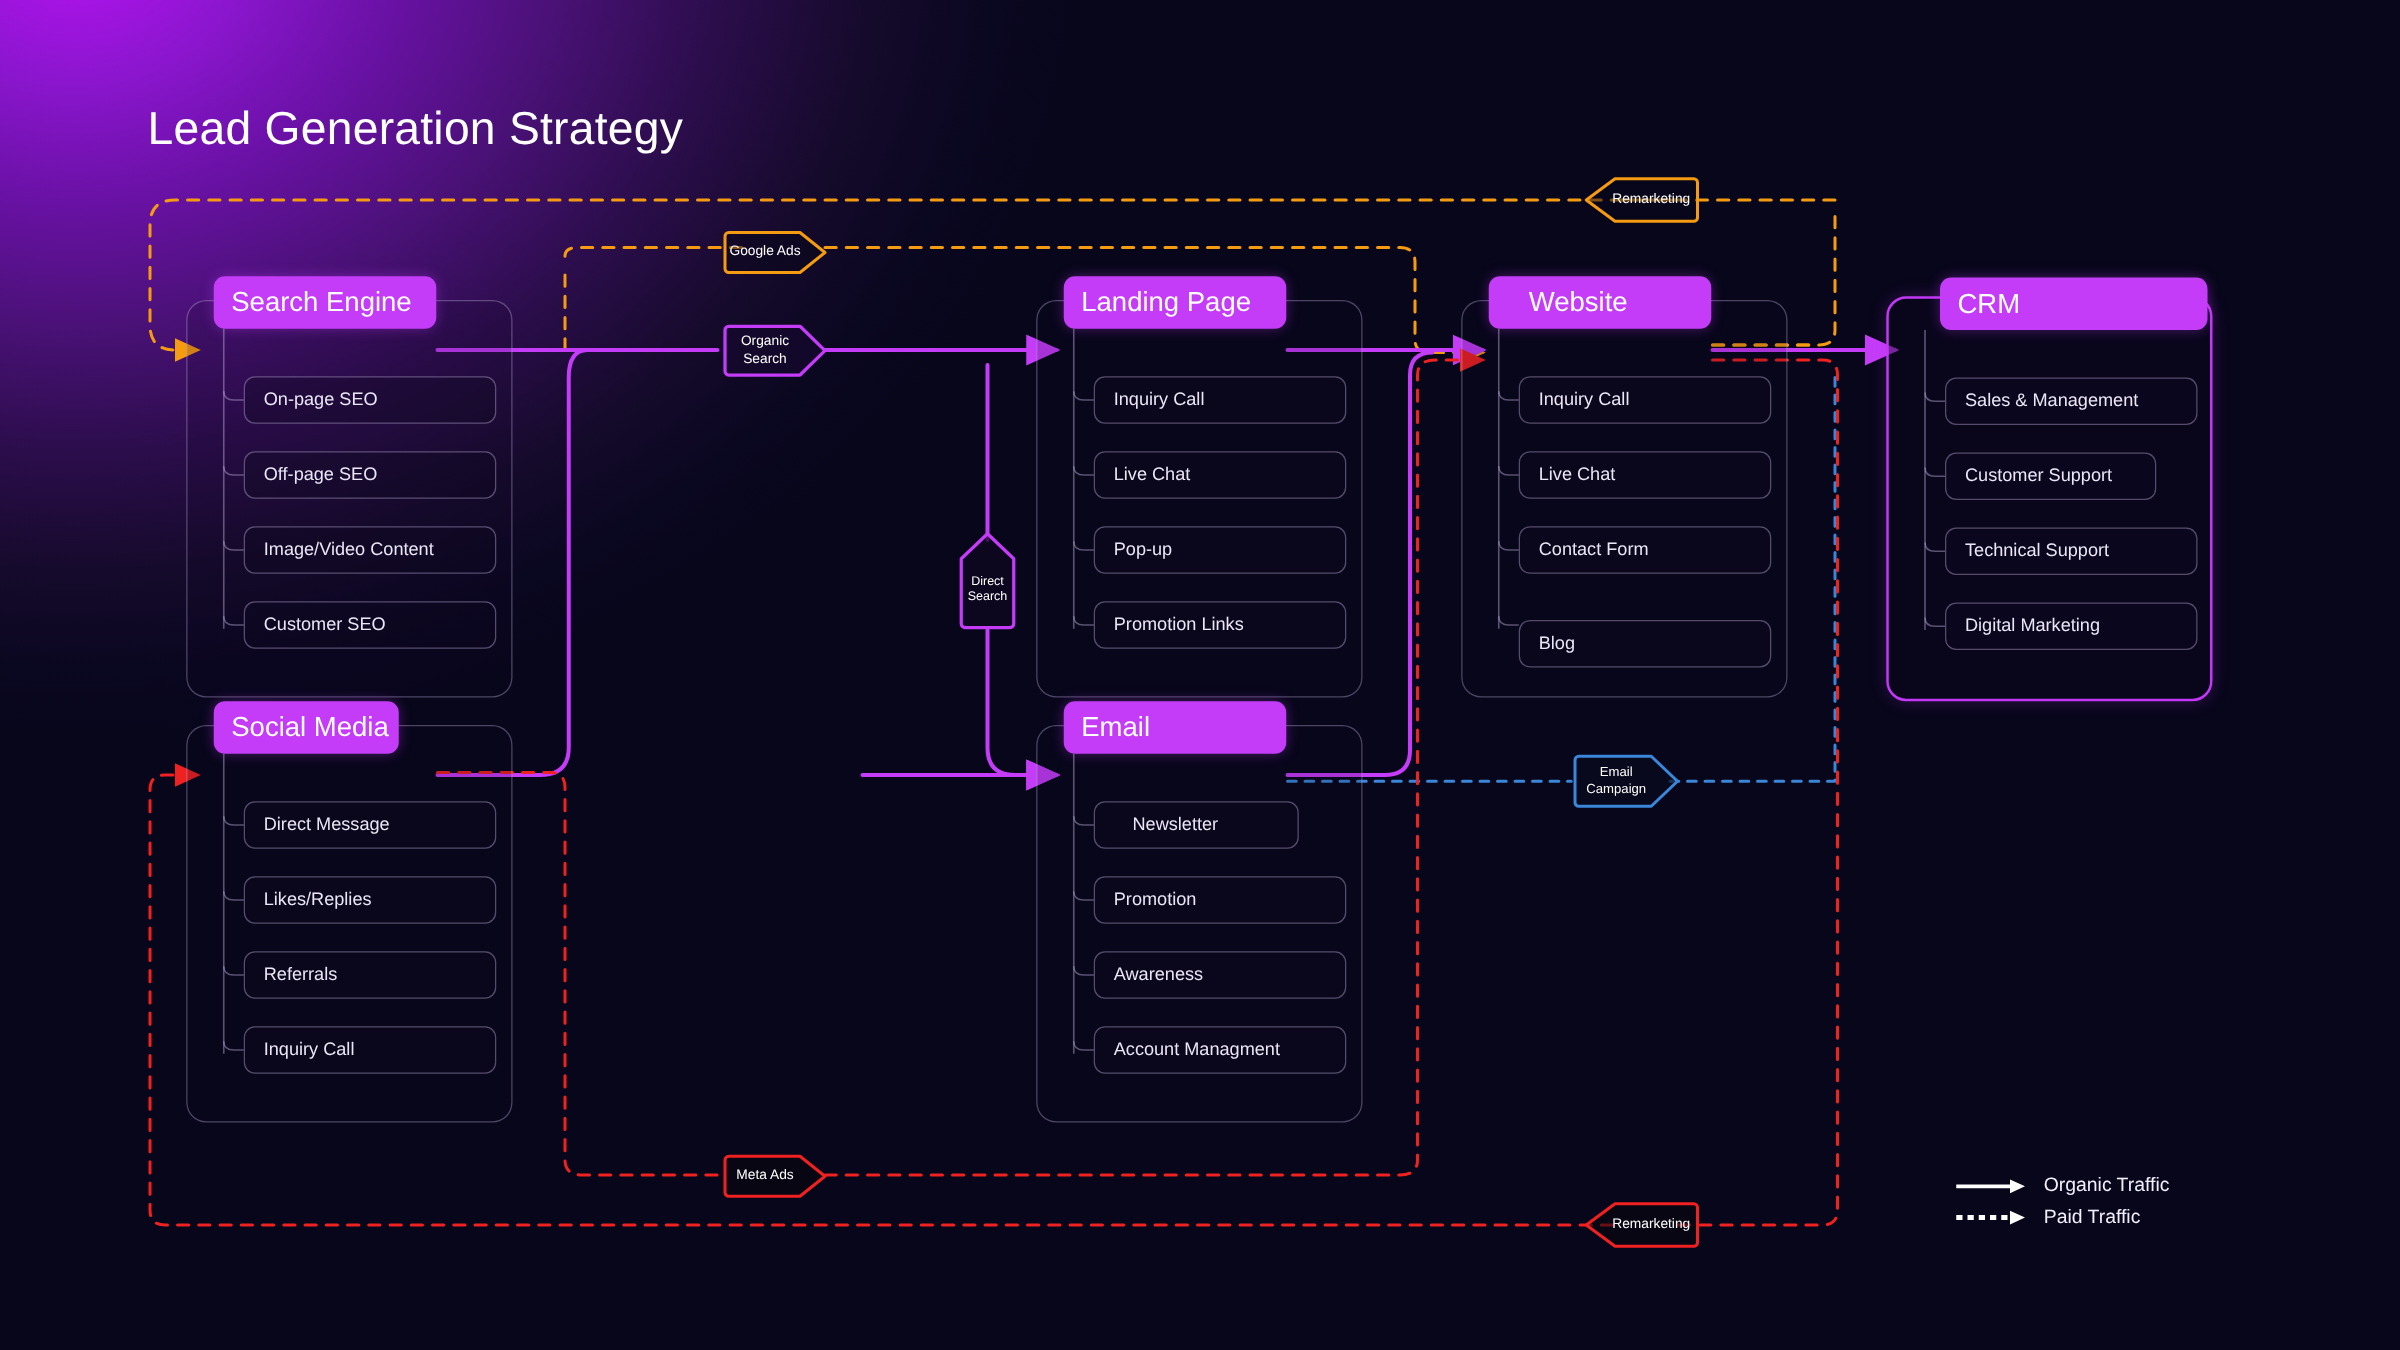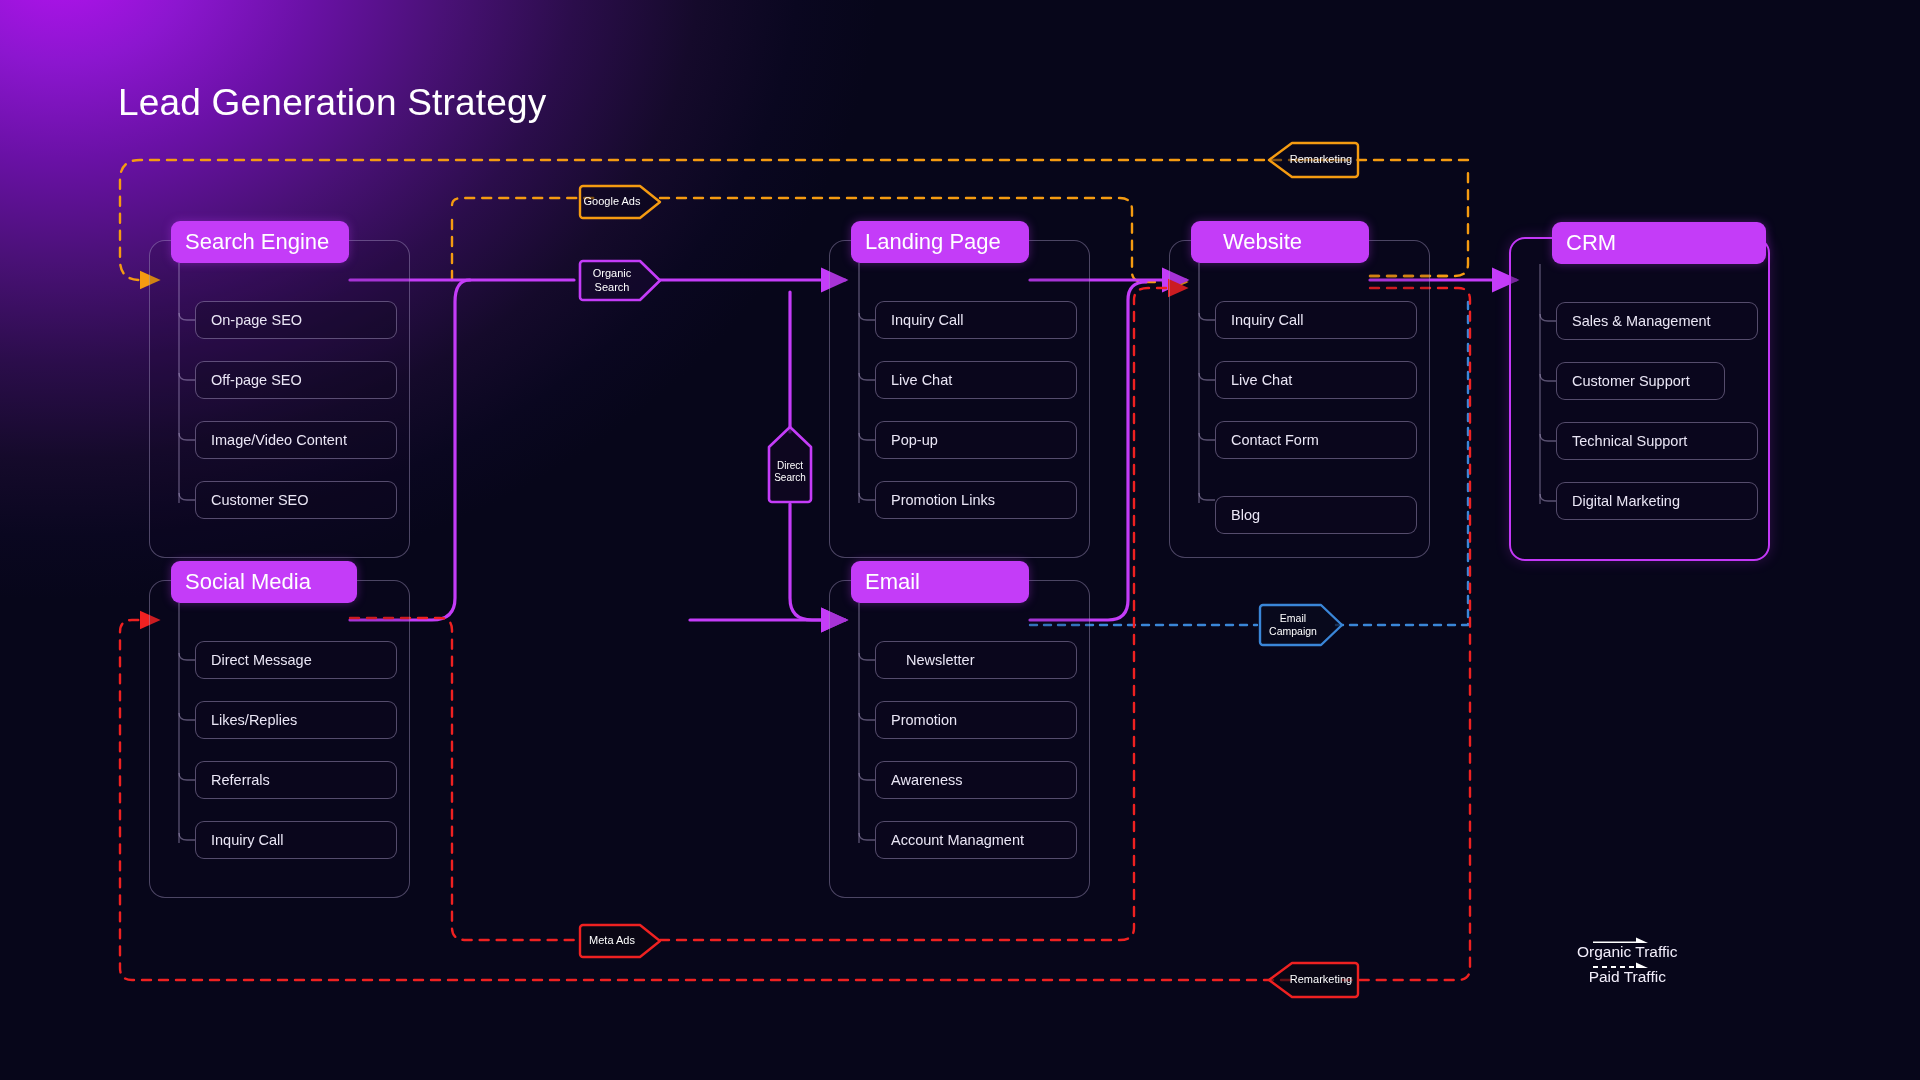--- a/index.html
+++ b/index.html
@@ -69,21 +69,21 @@
     display: flex; align-items: center; justify-content: center;
     text-align: center; color: #fff; font-size: 11px; line-height: 1.2;
     pointer-events: none; white-space: pre-line;
   }
   .badgelabel.shift-r { padding-right: 18px; }
   .badgelabel.shift-l { padding-left: 18px; }
   .badgelabel.shift-u { padding-top: 13px; }
 
   
   .legend { position: absolute; left: 1564px; top: 936px; }
-  .legrow { display: flex; align-items: center; height: 25px; flex-direction: column; }
+  .legrow { display: flex; align-items: center; height: 25px; }
   .legrow + .legrow { margin-top: 0px; }
   .legtxt { color: #f2eefb; font-size: 15.5px; margin-left: 13px; white-space: nowrap; }
 </style>
 </head>
 <body>
 
 <div id="stage">
 
   <svg id="wires" viewBox="0 0 1920 1080">
     <defs>
@@ -155,21 +155,21 @@
         <path d="M29,22 L29,262 "></path>
         <path d="M29,72 Q29,79 37,79 L45,79"></path>
         <path d="M29,132 Q29,139 37,139 L45,139"></path>
         <path d="M29,192 Q29,199 37,199 L45,199"></path>
         <path d="M29,252 Q29,259 37,259 L45,259"></path>
       </g>
     </svg>
   </div>
 
   <div class="group" style="left:149px; top:580px; width:261px; height:318px;">
-    <div class="node-head" style="left:21px; top:-20px; width:186px;">Social Media</div>
+    <div class="node-head" style="left:21px; top:-20px; width:148px;">Social Media</div>
     <div class="child" style="left:45px; top:60px; width:202px;">Direct Message</div>
     <div class="child" style="left:45px; top:120px; width:202px;">Likes/Replies</div>
     <div class="child" style="left:45px; top:180px; width:202px;">Referrals</div>
     <div class="child" style="left:45px; top:240px; width:202px;">Inquiry Call</div>
     <svg style="position:absolute; left:0; top:0; width:261px; height:318px;">
       <g fill="none" stroke="rgba(190,175,220,.45)" stroke-width="1.3">
         <path d="M29,22 L29,262"></path>
         <path d="M29,72 Q29,79 37,79 L45,79"></path>
         <path d="M29,132 Q29,139 37,139 L45,139"></path>
         <path d="M29,192 Q29,199 37,199 L45,199"></path>
@@ -191,21 +191,21 @@
         <path d="M29,72 Q29,79 37,79 L45,79"></path>
         <path d="M29,132 Q29,139 37,139 L45,139"></path>
         <path d="M29,192 Q29,199 37,199 L45,199"></path>
         <path d="M29,252 Q29,259 37,259 L45,259"></path>
       </g>
     </svg>
   </div>
 
   <div class="group" style="left:829px; top:580px; width:261px; height:318px;">
     <div class="node-head" style="left:21px; top:-20px; width:178px;">Email</div>
-    <div class="child" style="left:45px; top:60px; width:202px;padding-left:30px;">Newsletter</div>
+    <div class="child" style="left:45px; top:60px; width:164px;padding-left:30px;">Newsletter</div>
     <div class="child" style="left:45px; top:120px; width:202px;">Promotion</div>
     <div class="child" style="left:45px; top:180px; width:202px;">Awareness</div>
     <div class="child" style="left:45px; top:240px; width:202px;">Account Managment</div>
     <svg style="position:absolute; left:0; top:0; width:261px; height:318px;">
       <g fill="none" stroke="rgba(190,175,220,.45)" stroke-width="1.3">
         <path d="M29,22 L29,262"></path>
         <path d="M29,72 Q29,79 37,79 L45,79"></path>
         <path d="M29,132 Q29,139 37,139 L45,139"></path>
         <path d="M29,192 Q29,199 37,199 L45,199"></path>
         <path d="M29,252 Q29,259 37,259 L45,259"></path>

